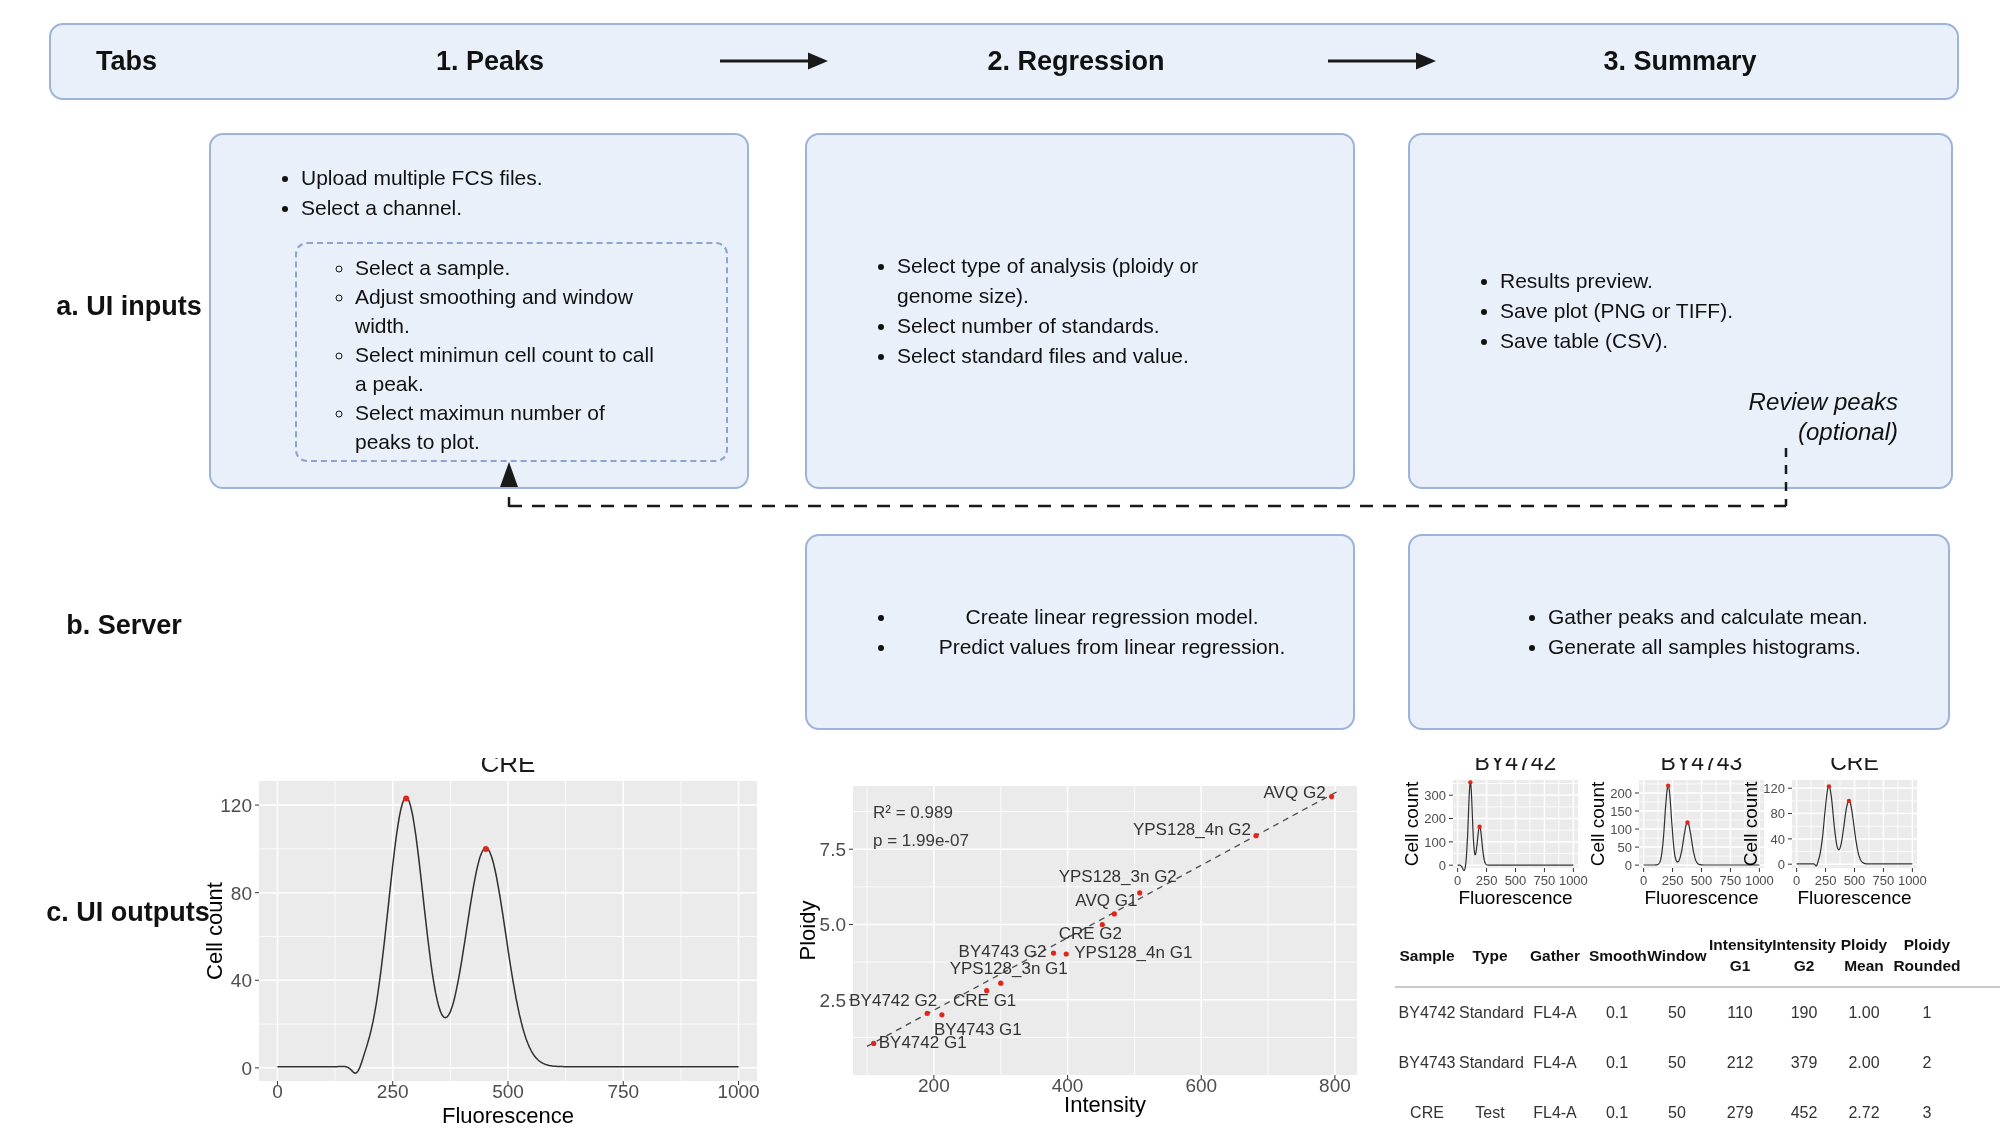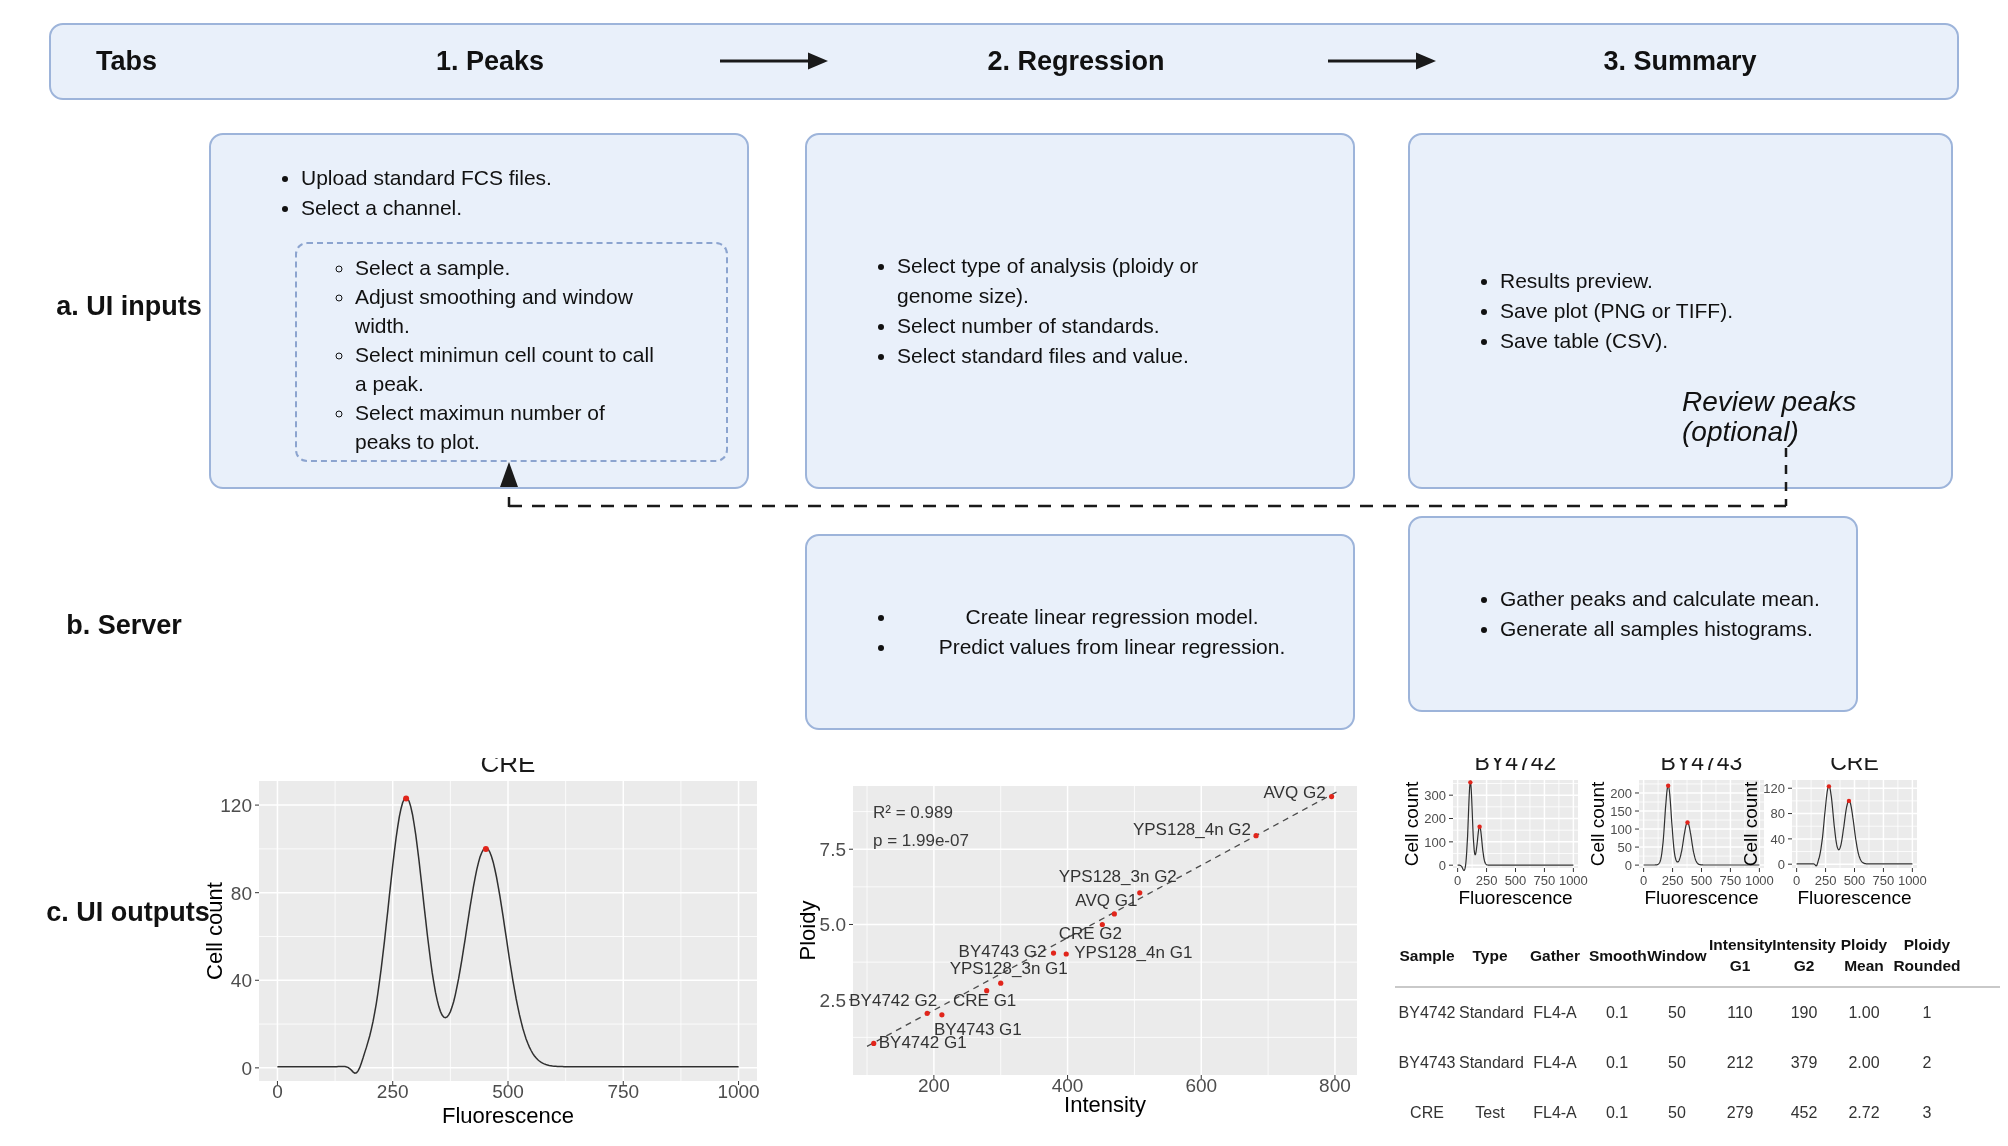--- a/index.html
+++ b/index.html
@@ -19,22 +19,22 @@
        box-sizing:border-box;}
   .box.center{display:flex;flex-direction:column;justify-content:center;}
   .box ul{margin:0;padding-left:90px;font-size:21px;line-height:30px;color:#111;list-style:disc;}
   .box ul.w{width:372px;}
   .box ul.w2{width:352px;}
   .box ul.w3{width:430px;}
   .inner-dashed{position:absolute;left:84px;top:107px;width:433px;height:220px;
                 border:2.5px dashed #8ca4cf;border-radius:12px;box-sizing:border-box;}
   .inner-dashed ul{margin:0;padding:9px 6px 0 58px;width:304px;font-size:21px;line-height:29px;
                    list-style:circle;color:#111;}
-  .note{position:absolute;left:272px;top:252px;width:216px;text-align:left;font-style:italic;
-        font-size:28px;line-height:30px;color:#111;}
+  .note{position:absolute;left:272px;top:252px;width:216px;text-align:right;font-style:italic;
+        font-size:24px;line-height:30px;color:#111;}
 
   .chart{position:absolute;}
   .chart svg{display:block;}
   .overlay{position:absolute;left:0;top:0;pointer-events:none;}
 
   .tbl{position:absolute;left:1395px;top:930px;width:605px;
        --cols:64px 62px 68px 56px 64px 62px 66px 54px 72px;}
   .thead,.trow{display:grid;grid-template-columns:var(--cols);}
   .thead{min-height:52px;align-items:center;border-bottom:2px solid #c9c9c9;padding-bottom:4px;}
   .th{font-size:15.5px;font-weight:bold;color:#111;text-align:center;white-space:pre-line;line-height:1.35;}
@@ -60,21 +60,21 @@
     <line x1="4" y1="13" x2="92" y2="13" stroke="#1a1a1a" stroke-width="3"></line>
     <polygon points="92,4.5 112,13 92,21.5" fill="#1a1a1a"></polygon>
   </svg>
 
   <span class="rowlabel" style="left:129px;top:306px;">a. UI inputs</span>
   <span class="rowlabel" style="left:124px;top:625px;">b. Server</span>
   <span class="rowlabel" style="left:128px;top:912px;">c. UI outputs</span>
 
   <div class="box" style="left:209px;top:133px;width:540px;height:356px;">
     <ul class="w" style="margin-top:28px;">
-        <li>Upload standard FCS files.</li>
+        <li>Upload multiple FCS files.</li>
         <li>Select a channel.</li>
       </ul>
     <div class="inner-dashed">
       <ul>
           <li>Select a sample.</li>
           <li>Adjust smoothing and window width.</li>
           <li>Select minimun cell count to call a peak.</li>
           <li>Select maximun number of peaks to plot.</li>
         </ul>
     </div>
@@ -96,21 +96,21 @@
       </ul>
     <div class="note">Review peaks (optional)</div>
   </div>
 
   <div class="box center" style="left:805px;top:534px;width:550px;height:196px;text-align:center;">
     <ul class="w3">
         <li>Create linear regression model.</li>
         <li>Predict values from linear regression.</li>
       </ul>
   </div>
-  <div class="box center" style="left:1408px;top:516px;width:450px;height:196px;">
+  <div class="box center" style="left:1408px;top:534px;width:542px;height:196px;padding-left:48px;">
     <ul class="w3">
         <li>Gather peaks and calculate mean.</li>
         <li>Generate all samples histograms.</li>
       </ul>
   </div>
 
   <svg class="overlay" width="2008" height="1146">
     <polygon points="509,462 500,487 518,487" fill="#1a1a1a"></polygon>
     <line x1="509" y1="497" x2="509" y2="507" stroke="#1a1a1a" stroke-width="2.5"></line>
     <line x1="509" y1="506" x2="1786" y2="506" stroke="#1a1a1a" stroke-width="2.5" stroke-dasharray="13 10"></line>

